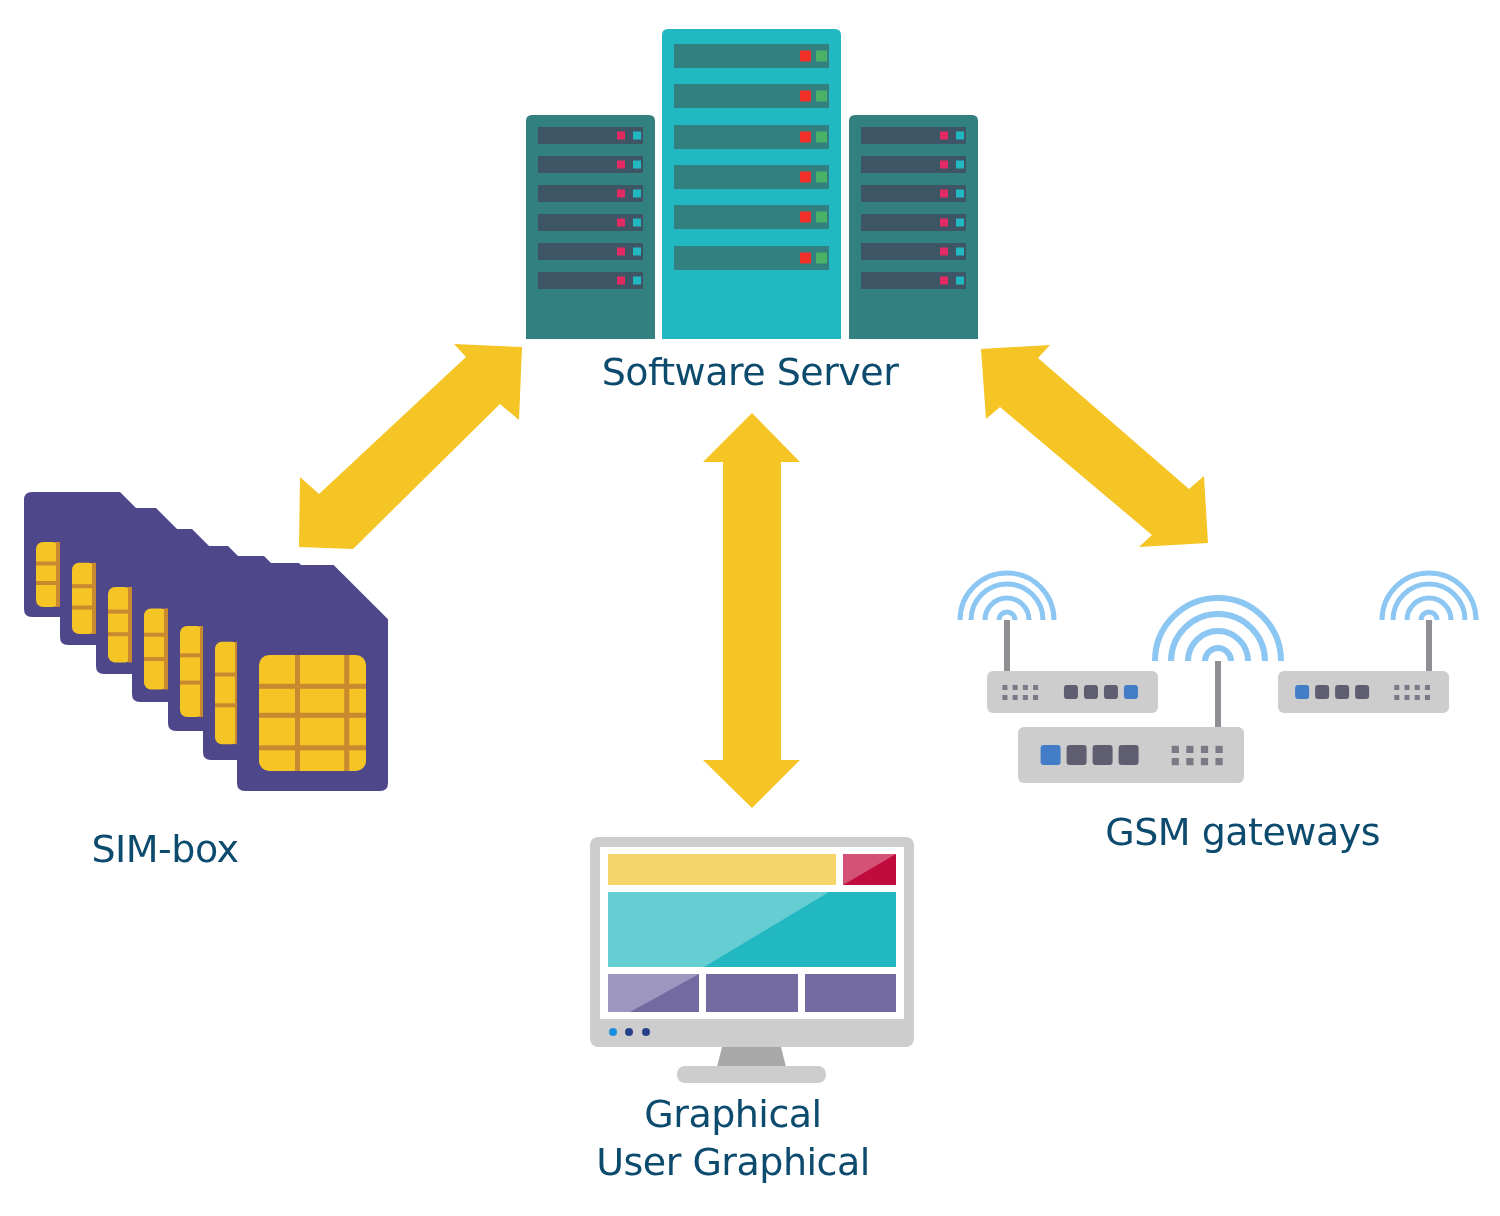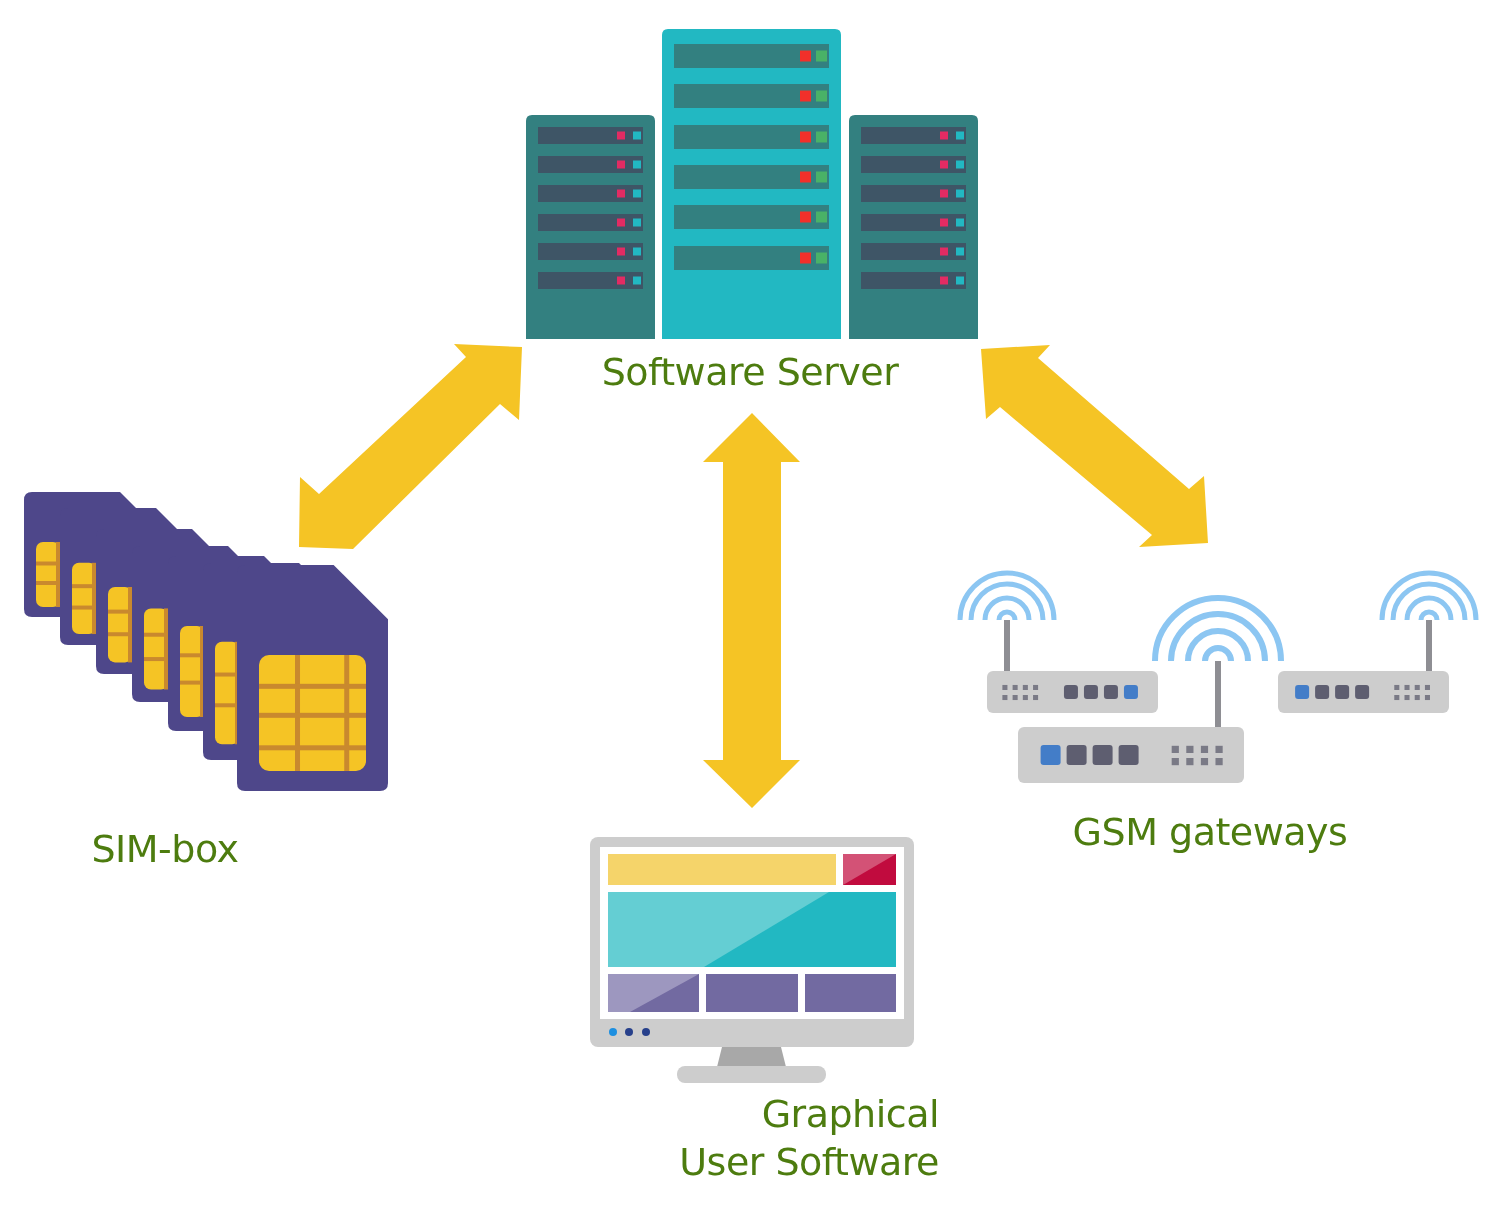--- a/index.html
+++ b/index.html
@@ -2,30 +2,30 @@
 <html><head>
 <meta charset="utf-8">
 <style>
   html, body { margin: 0; padding: 0; background: #ffffff; }
   body { width: 1500px; height: 1216px; position: relative; overflow: hidden; }
   #canvas { position: absolute; left: 0; top: 0; }
   .lbl {
     position: absolute;
     font-family: "DejaVu Sans", sans-serif;
     font-size: 38px;
-    color: #4d7c0f;
+    color: #0c4a6e;
     white-space: nowrap;
     letter-spacing: -0.5px;
     line-height: 48px;
     text-align: center;
   }
   #lbl-server { left: 560px; top: 348px; width: 380px; }
   #lbl-sim { left: 40px; top: 825px; width: 250px; }
-  #lbl-gsm { left: 1040px; top: 808px; width: 340px; }
-  #lbl-gui { left: 559px; top: 1090px; width: 380px; text-align: right; }
+  #lbl-gsm { left: 1040px; top: 808px; width: 340px; text-align: right; }
+  #lbl-gui { left: 543px; top: 1090px; width: 380px; }
   #lbl-gui span { display: block; }
 </style>
 </head>
 <body>
 
 <svg id="canvas" width="1500" height="1216" viewBox="0 0 1500 1216">
   <g id="arrows">
       <polygon fill="#F5C425" points="454,344 522,347 519,420 500,404 353,549 299,547 300,477 319,494 466,357"></polygon>
       <polygon fill="#F5C425" points="752,413 800,462 781,462 781,760 800,760 752,808 703,760 723,760 723,462 703,462"></polygon>
       <polygon fill="#F5C425" points="981,349 1050,345 1038,358 1189,489 1204,476 1208,543 1139,547 1152,535 1000,407 986,419"></polygon>
@@ -240,14 +240,14 @@
       <circle cx="629" cy="1032" r="4" fill="#27408B"></circle>
       <circle cx="646" cy="1032" r="4" fill="#27408B"></circle>
     </g>
 </svg>
 
 <div class="lbl" id="lbl-server">Software Server</div>
 <div class="lbl" id="lbl-sim">SIM-box</div>
 <div class="lbl" id="lbl-gsm">GSM gateways</div>
 <div class="lbl" id="lbl-gui">
   <span>Graphical</span>
-  <span>User Software</span>
+  <span>User Graphical</span>
 </div>
 
 </body></html>

